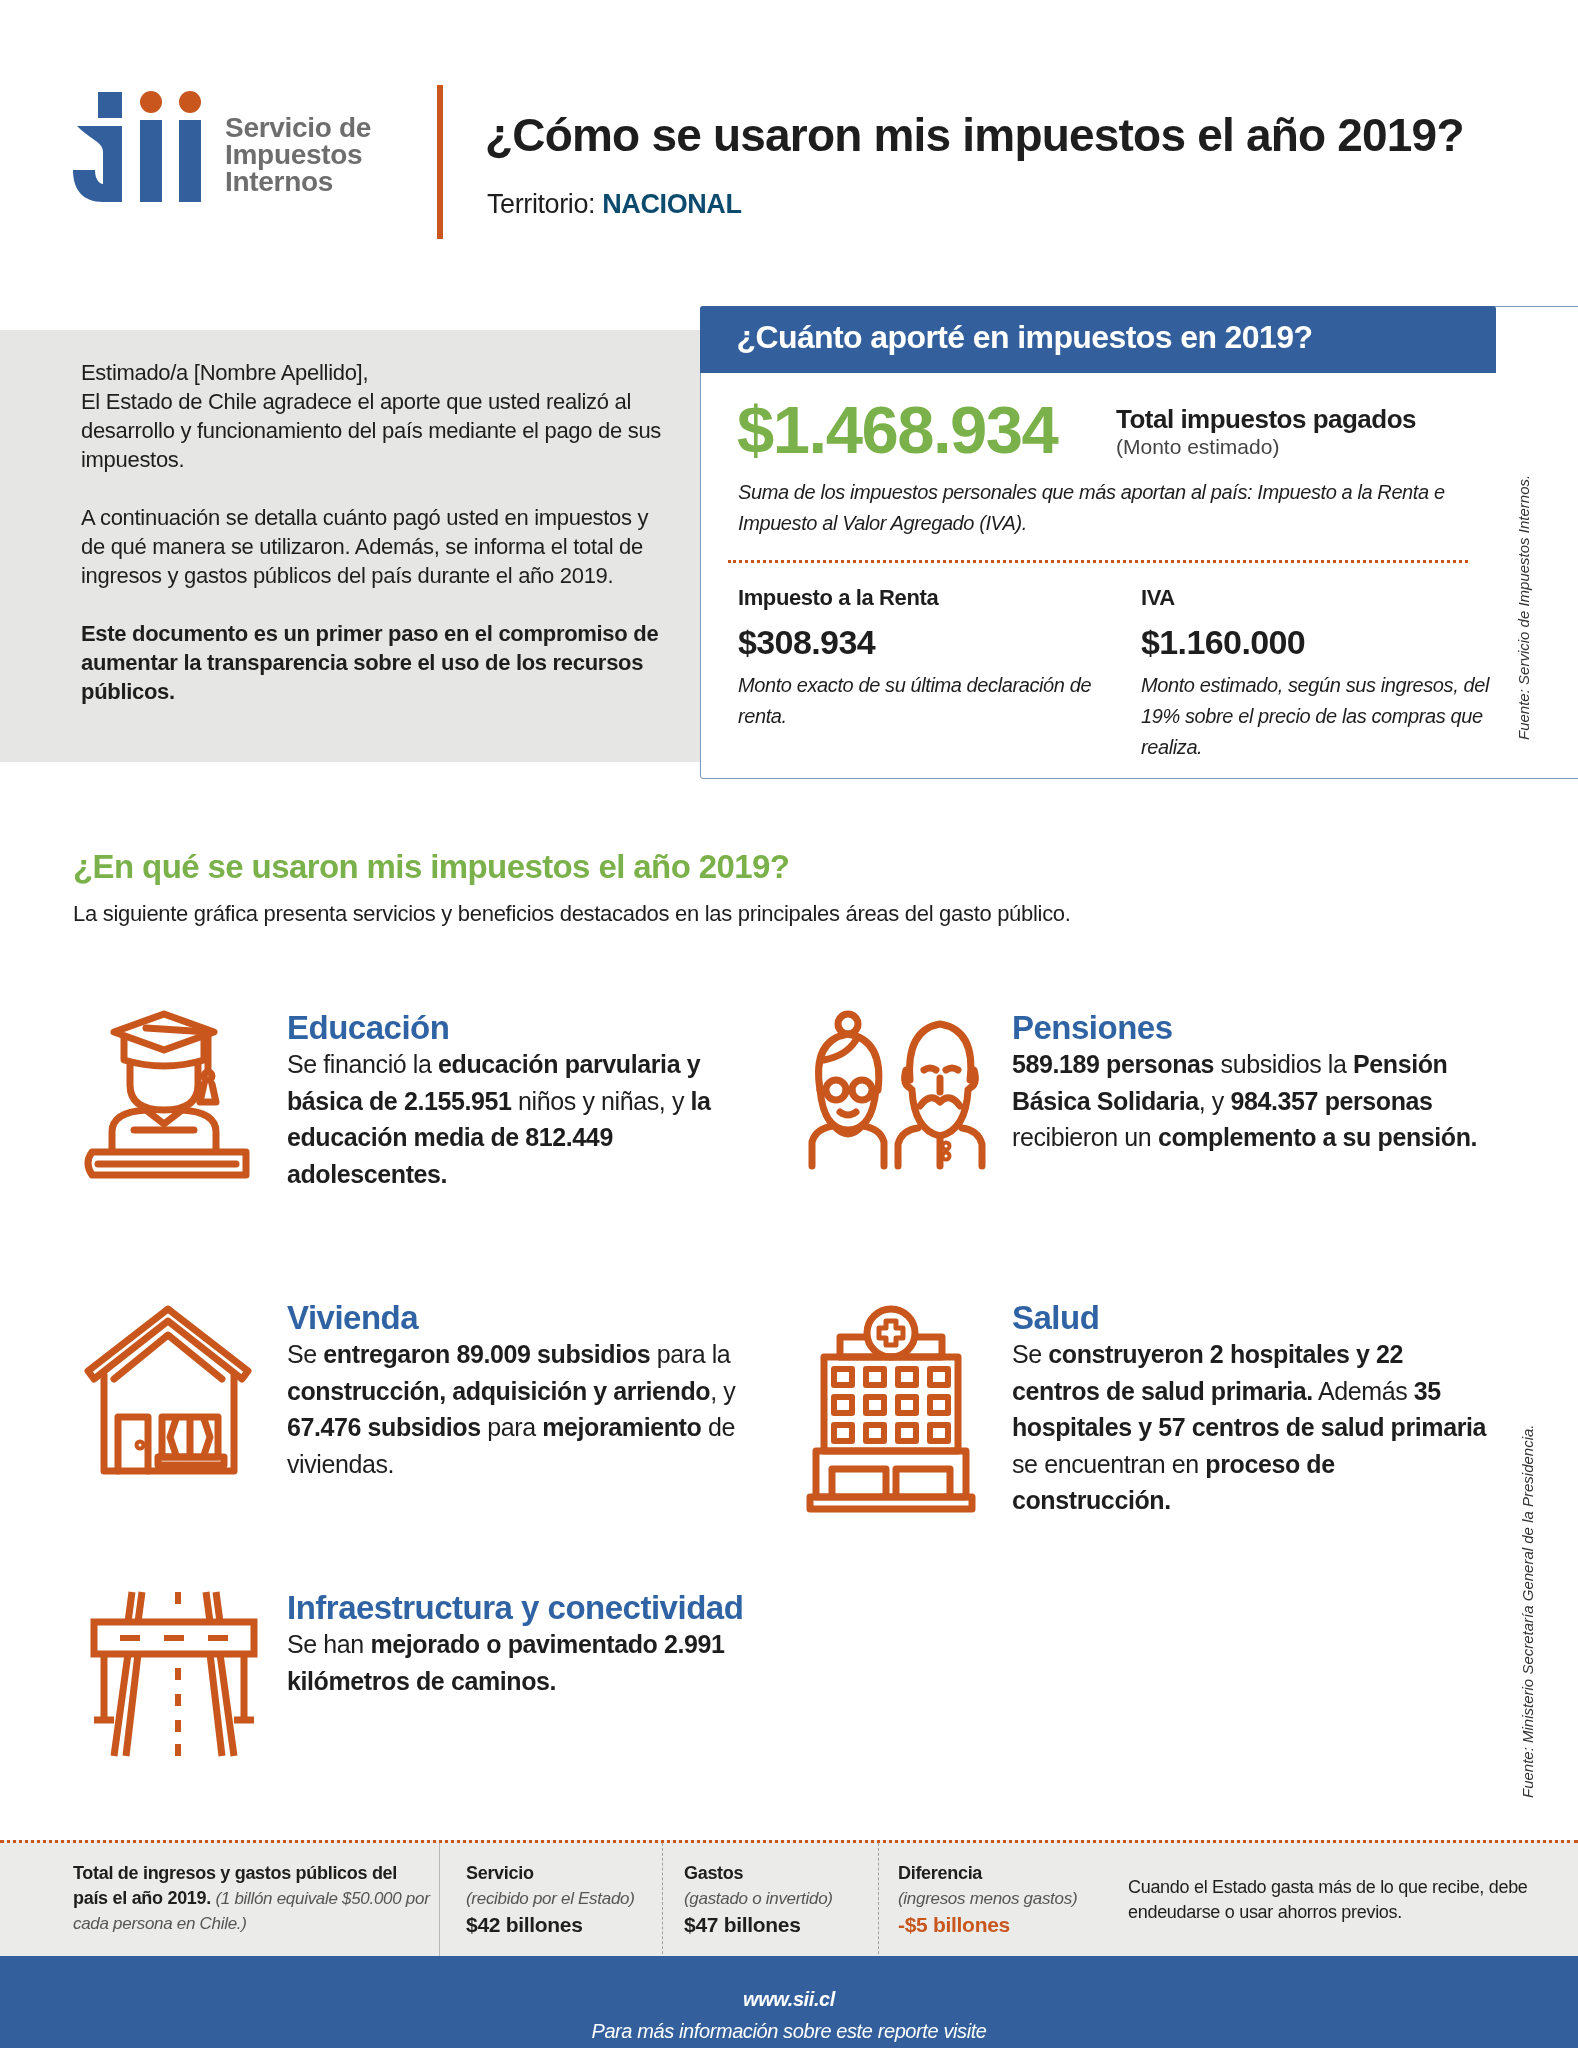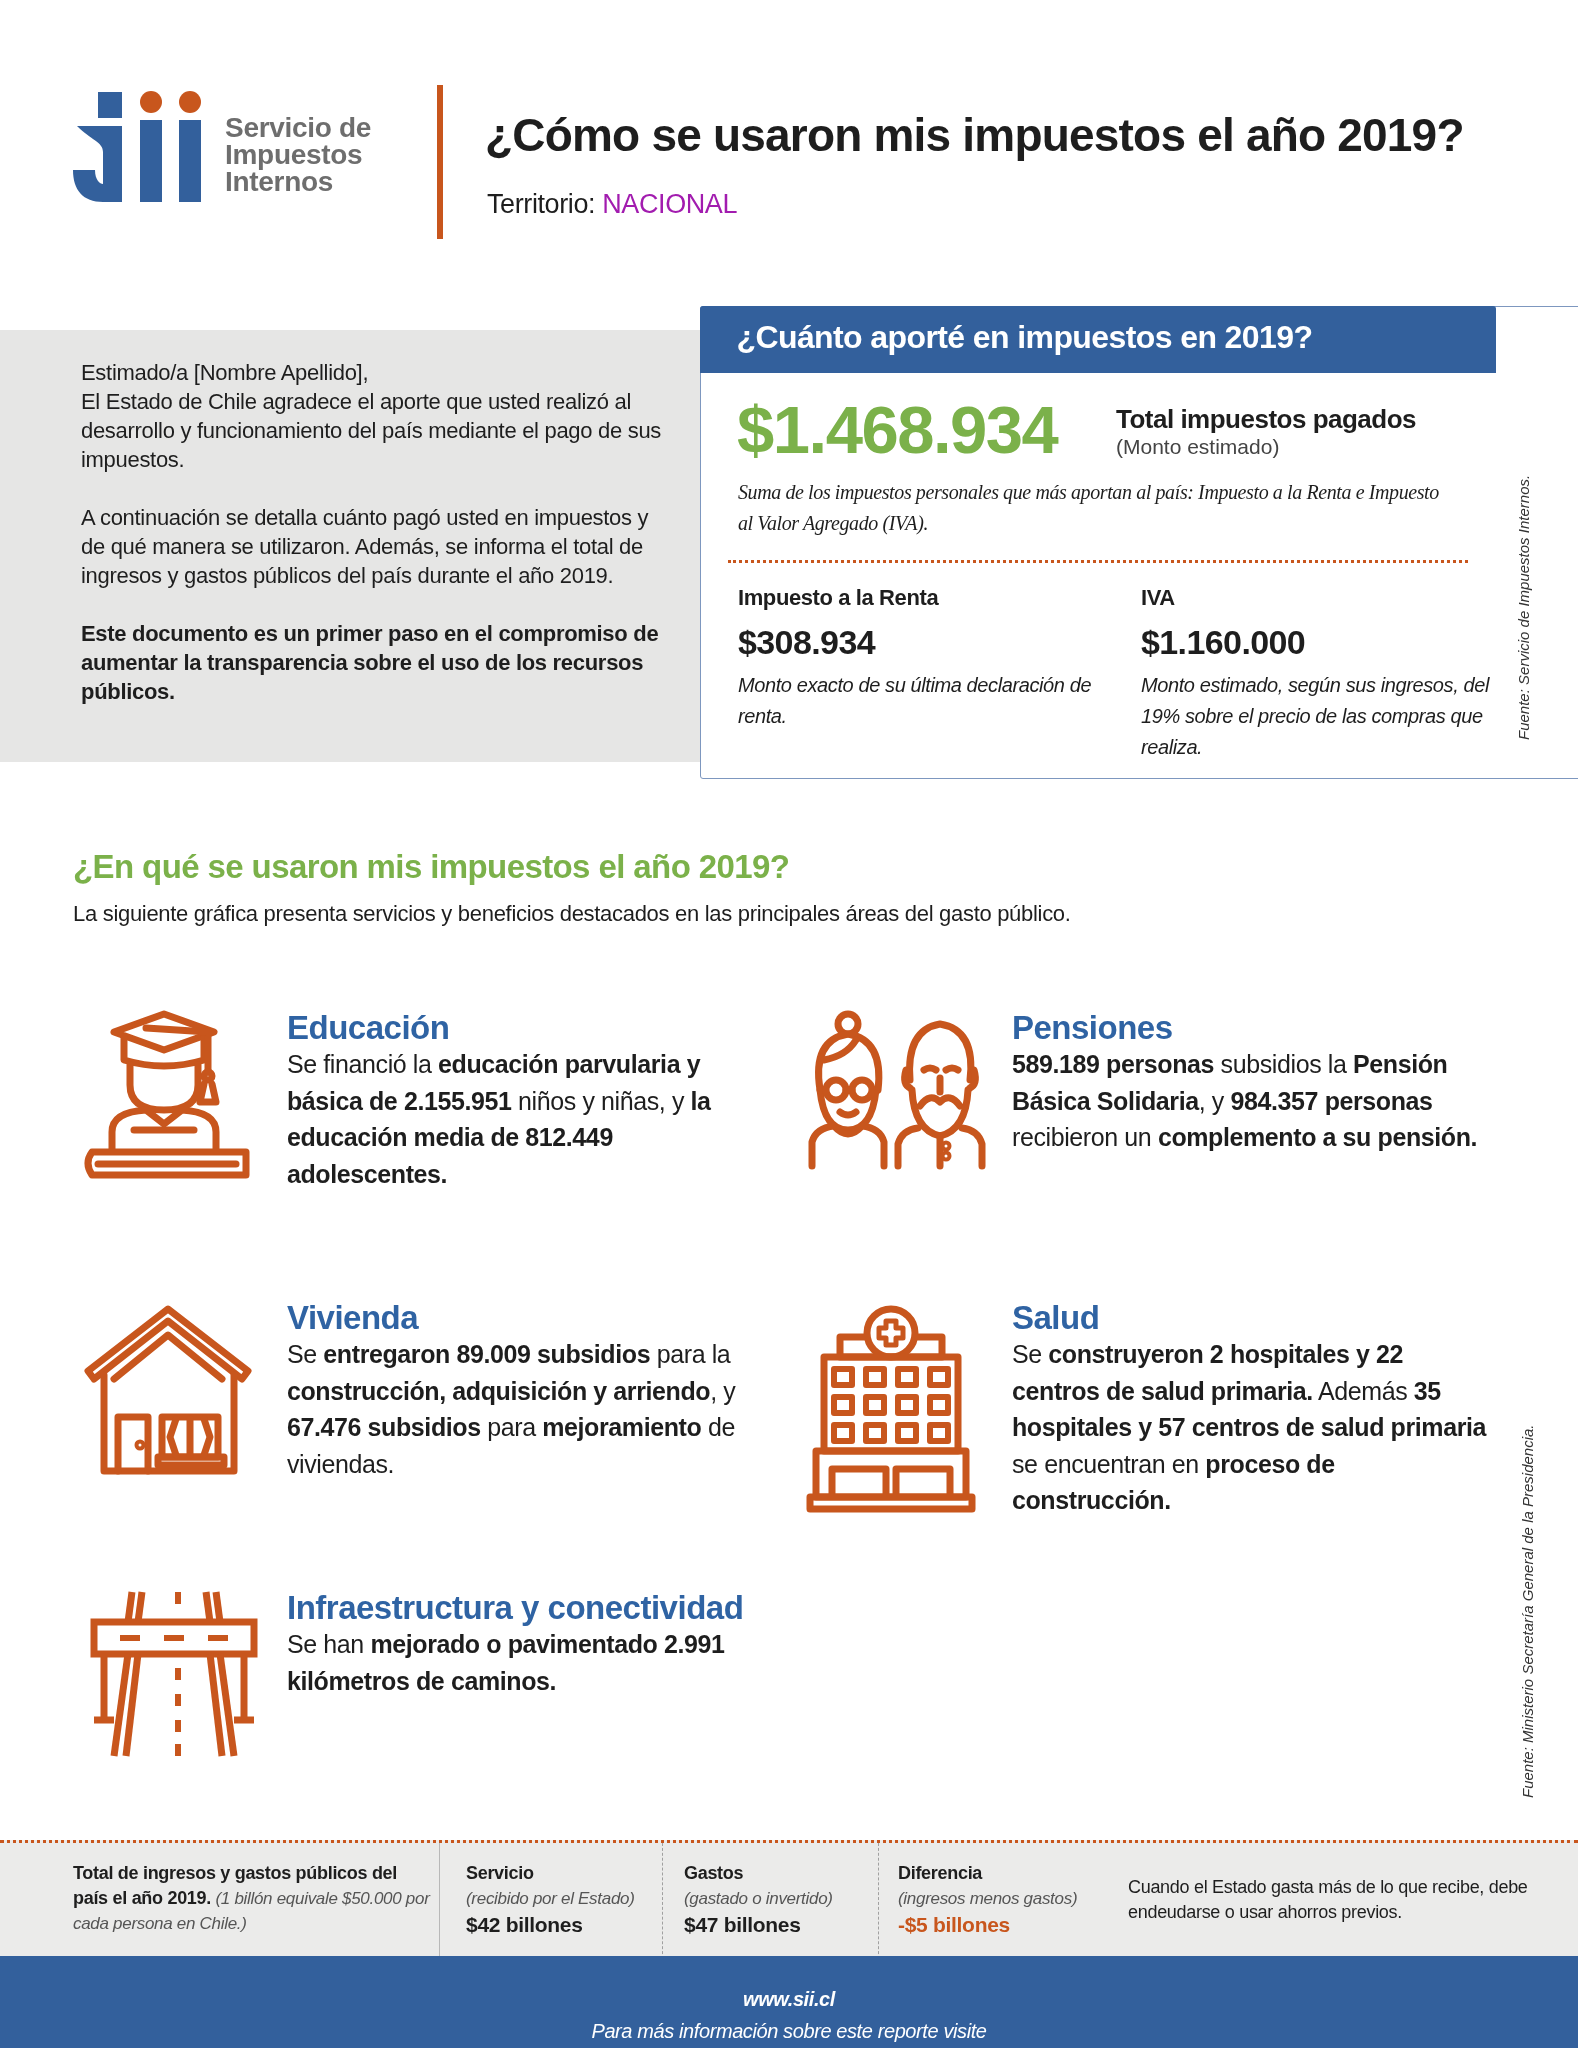--- a/index.html
+++ b/index.html
@@ -6,36 +6,36 @@
   html, body { width: 1578px; height: 2048px; background: #ffffff; overflow: hidden; }
   body { position: relative; font-family: "Liberation Sans", "DejaVu Sans", sans-serif; color: #1e1e1e; }
   .abs { position: absolute; }
 
   
   .logo { left: 73px; top: 90px; width: 320px; height: 115px; }
   .logo-text { left: 225px; top: 114px; font-size: 28px; line-height: 27px; color: #6e6e6e; font-weight: bold; letter-spacing: -0.3px; }
   .divider { left: 437px; top: 85px; width: 6px; height: 154px; background: #c8561d; }
   .title { left: 485px; top: 108px; font-size: 46px; font-weight: bold; color: #1e1e1e; letter-spacing: -0.8px; white-space: nowrap; }
   .territory { left: 487px; top: 189px; font-size: 27px; color: #1e1e1e; white-space: nowrap; letter-spacing: -0.4px; }
-  .territory .val { color: #a21caf; }
+  .territory .val { color: #0c4a6e; font-weight: bold; }
 
   
   .band { left: 0; top: 330px; width: 1578px; height: 432px; background: #e6e6e5; }
   .intro { left: 73px; top: 358px; width: 590px; font-size: 22px; line-height: 29px; color: #1e1e1e; letter-spacing: -0.3px; }
   .intro p { margin-bottom: 29px; margin-left: 8px; }
   .intro p.strong { font-weight: bold; }
 
   
   .taxbox { left: 700px; top: 306px; width: 916px; height: 473px; background: #ffffff; border: 1.5px solid #7d97bf; border-radius: 3px; }
   .taxbox-head { position: absolute; left: -1.5px; top: -1.5px; width: 796px; height: 67px; background: #33609c; border-radius: 3px 3px 0 0; }
   .taxbox-head span { position: absolute; left: 37px; top: 13px; font-size: 32px; font-weight: bold; color: #ffffff; letter-spacing: -0.6px; white-space: nowrap; }
   .total { position: absolute; left: 36px; top: 84px; font-size: 67px; font-weight: bold; color: #7bb14a; letter-spacing: -1.5px; white-space: nowrap; }
   .total-label { position: absolute; left: 415px; top: 97px; font-size: 26px; font-weight: bold; color: #1e1e1e; letter-spacing: -0.5px; white-space: nowrap; }
   .total-sub { position: absolute; left: 415px; top: 128px; font-size: 21px; color: #444; white-space: nowrap; }
-  .total-desc { position: absolute; left: 37px; top: 170px; width: 720px; font-size: 20px; line-height: 31px; font-style: italic; color: #1e1e1e; letter-spacing: -0.4px; font-family: Liberation Serif, serif; }
+  .total-desc { position: absolute; left: 37px; top: 170px; width: 720px; font-size: 20px; line-height: 31px; font-style: italic; color: #1e1e1e; letter-spacing: -0.4px; }
   .dots { position: absolute; left: 27px; top: 253px; width: 740px; border-top: 3px dotted #c8561d; }
   .tcol { position: absolute; top: 278px; width: 360px; }
   .tcol.c1 { left: 37px; } .tcol.c2 { left: 440px; }
   .tcol .lbl { font-size: 22px; font-weight: bold; color: #1e1e1e; letter-spacing: -0.4px; }
   .tcol .amt { margin-top: 12px; font-size: 34px; font-weight: bold; color: #1e1e1e; letter-spacing: -0.6px; }
   .tcol .desc { margin-top: 8px; font-size: 20px; line-height: 31px; font-style: italic; color: #1e1e1e; letter-spacing: -0.4px; }
 
   .source1 { left: 1515px; top: 740px; width: 300px; font-size: 15px; font-style: italic; color: #333; transform: rotate(-90deg); transform-origin: 0 0; white-space: nowrap; }
   .source2 { left: 1519px; top: 1798px; font-size: 15px; font-style: italic; color: #333; transform: rotate(-90deg); transform-origin: 0 0; white-space: nowrap; }
 

